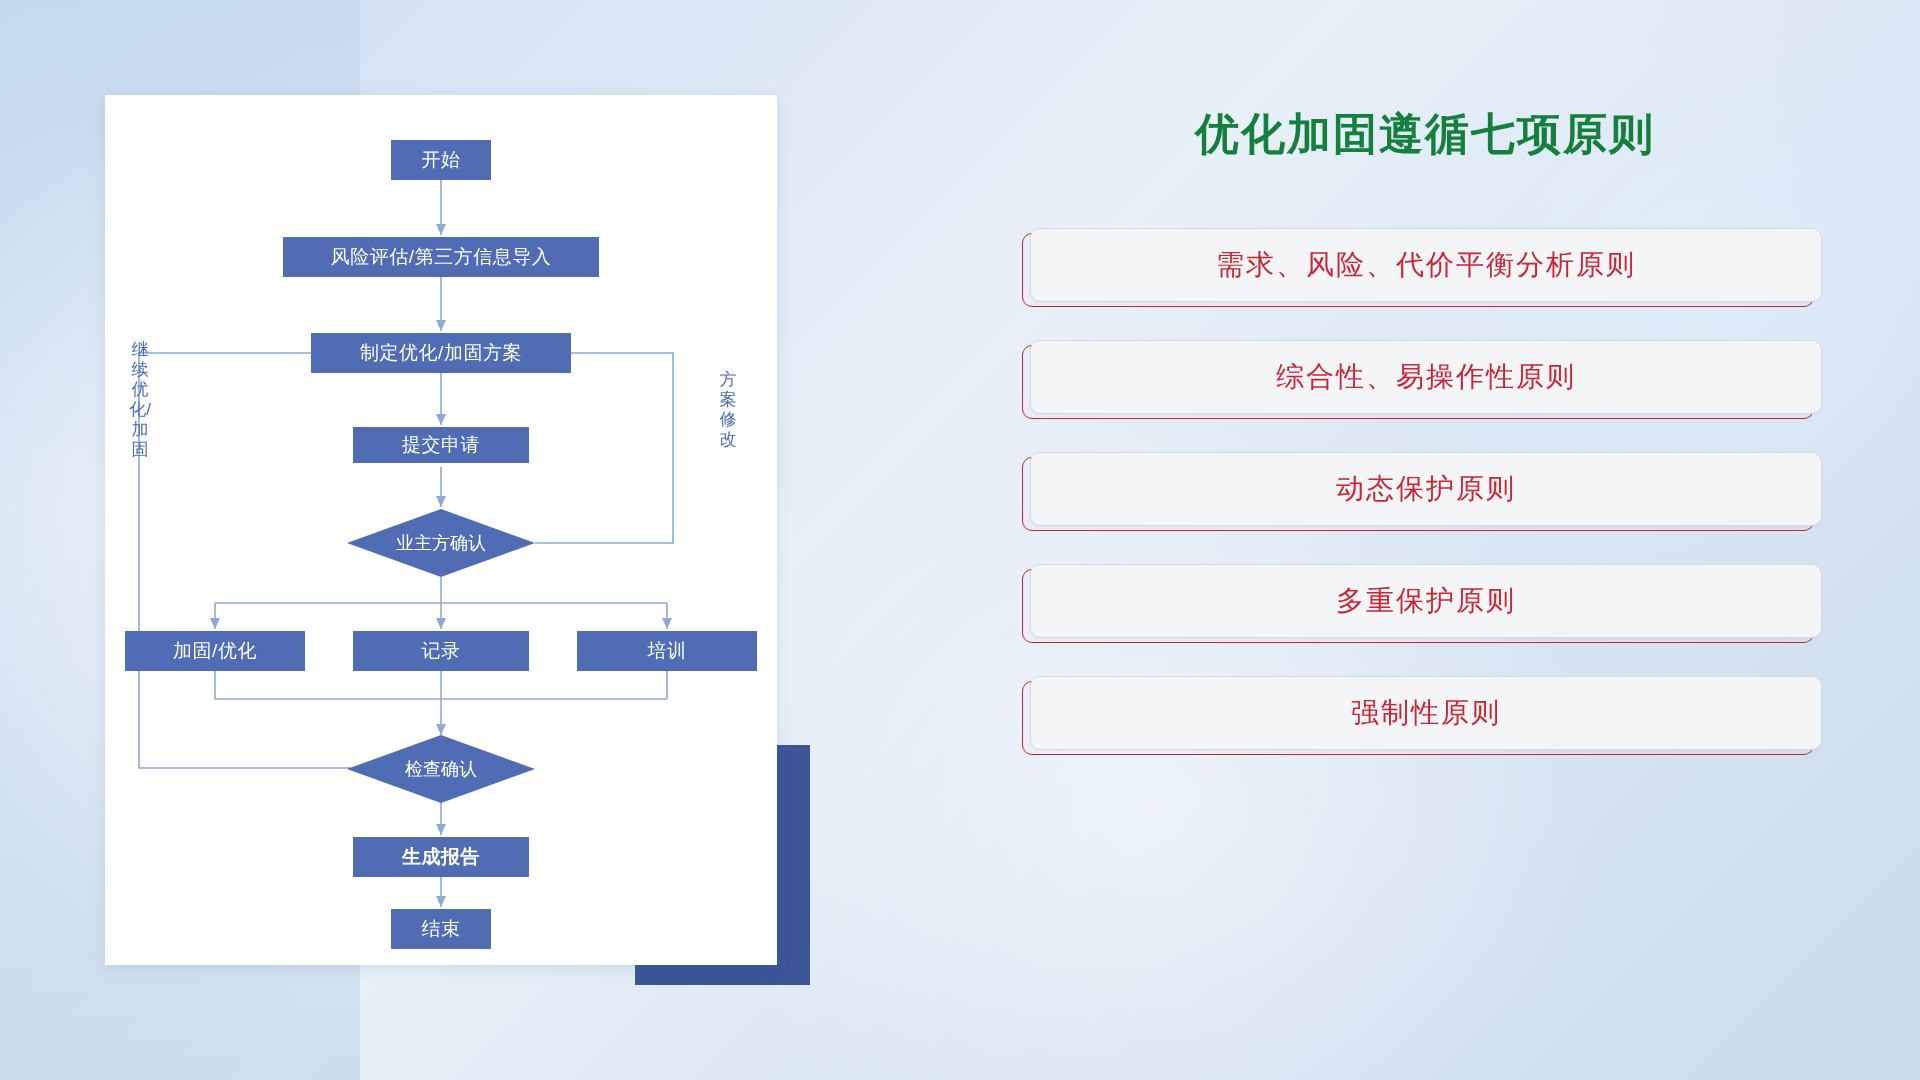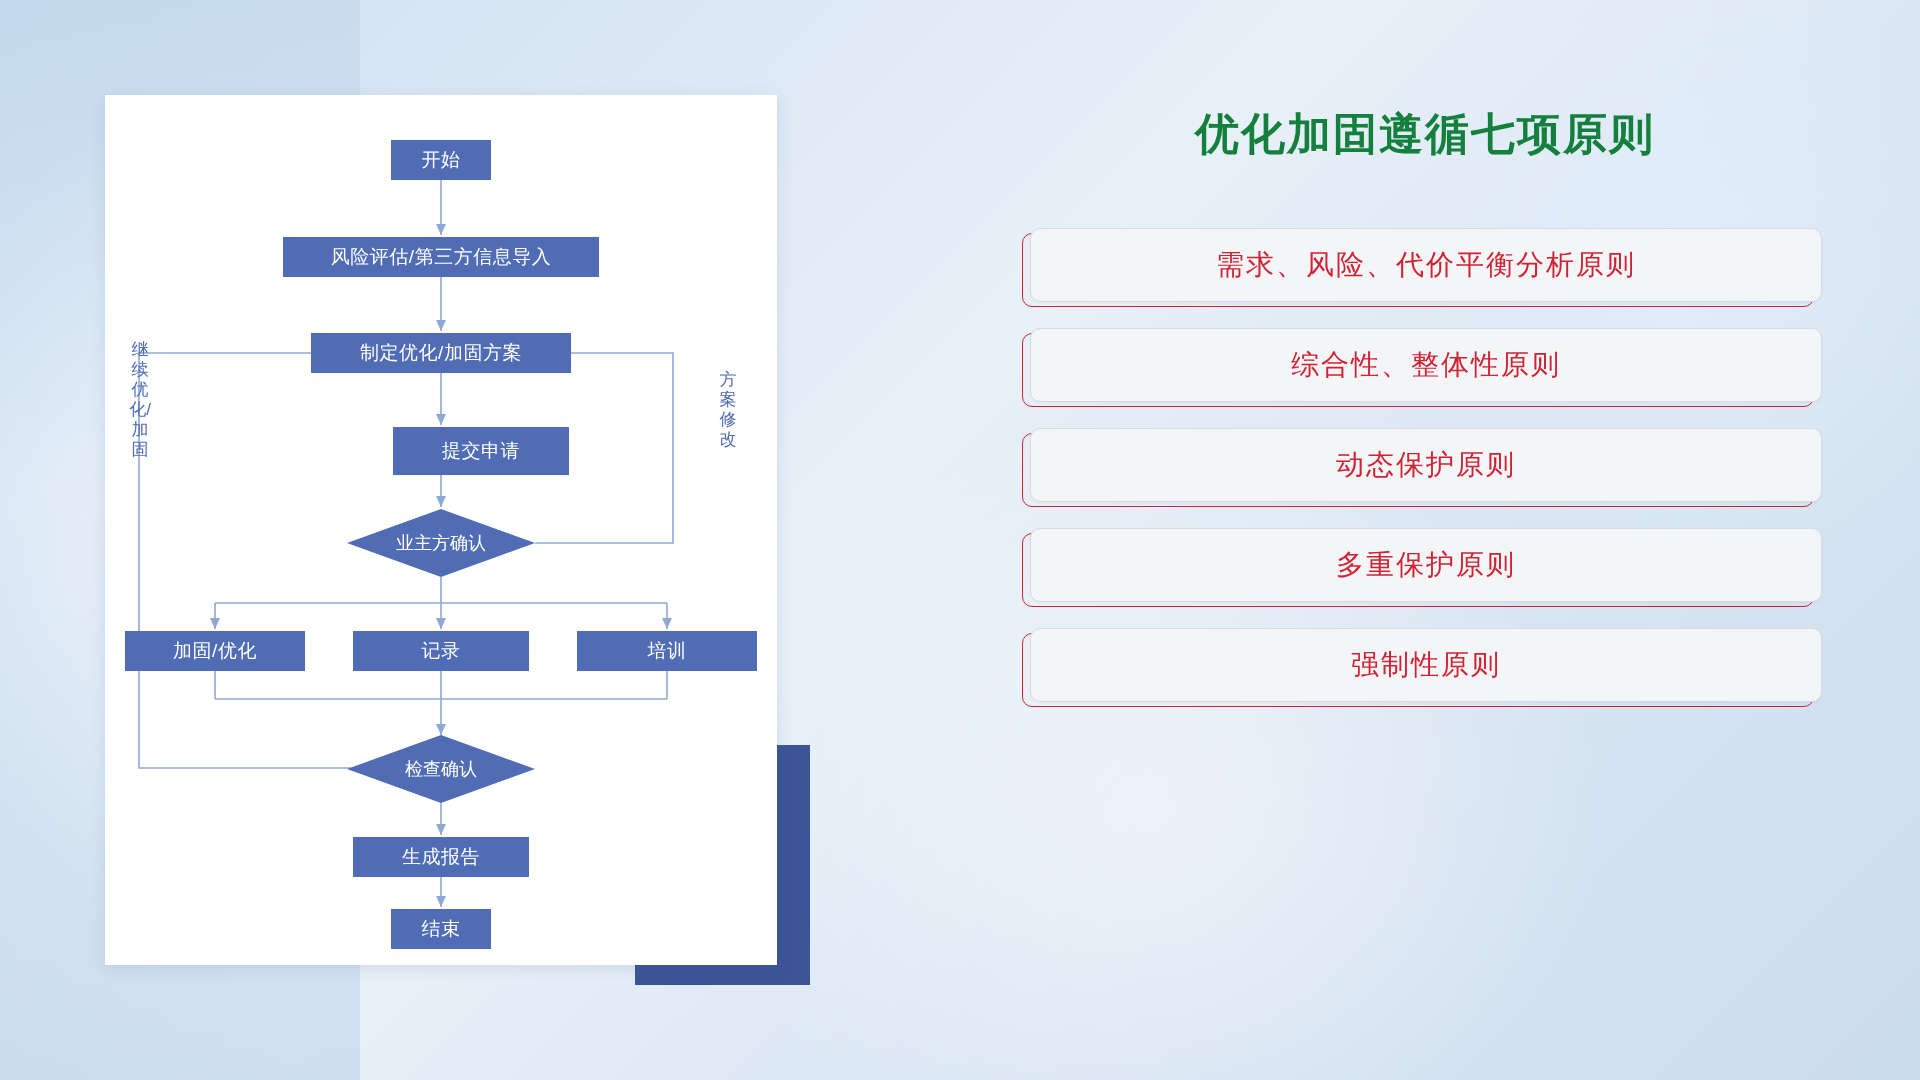--- a/index.html
+++ b/index.html
@@ -127,21 +127,21 @@
   }
   .principle-list {
     position: absolute;
     left: 1022px;
     top: 228px;
     width: 800px;
   }
   .principle {
     position: relative;
     height: 74px;
-    margin-bottom: 26px;
+    margin-bottom: 38px;
   }
   .principle .accent {
     position: absolute;
     left: 0; top: 5px;
     width: 792px;
     height: 74px;
     border: 1.5px solid #cf2233;
     border-radius: 10px;
     box-sizing: border-box;
   }
@@ -219,21 +219,21 @@
     </div>
 
     <div class="node" style="left:178px; top:142px; width:316px; height:40px;">
       <span>风险评估/第三方信息导入</span>
     </div>
 
     <div class="node" style="left:206px; top:238px; width:260px; height:40px;">
       <span>制定优化/加固方案</span>
     </div>
 
-    <div class="node" style="left:248px; top:332px; width:176px; height:48px;margin-left:40px;">
+    <div class="node" style="left:248px; top:332px; width:176px; height:36px;">
       <span>提交申请</span>
     </div>
 
     <div class="diamond-wrap" style="left:242px; top:414px; width:188px; height:68px;">
       <svg class="diamond" viewBox="0 0 188 68" preserveAspectRatio="none">
         <polygon points="94,0 188,34 94,68 0,34" fill="#4f6cb4"></polygon>
       </svg>
       <div class="diamond-label">业主方确认</div>
     </div>
 
@@ -249,21 +249,21 @@
       <span>培训</span>
     </div>
 
     <div class="diamond-wrap" style="left:242px; top:640px; width:188px; height:68px;">
       <svg class="diamond" viewBox="0 0 188 68" preserveAspectRatio="none">
         <polygon points="94,0 188,34 94,68 0,34" fill="#4f6cb4"></polygon>
       </svg>
       <div class="diamond-label">检查确认</div>
     </div>
 
-    <div class="node" style="left:248px; top:742px; width:176px; height:40px;">
+    <div class="node" style="left:248px; top:742px; width:176px; height:40px;font-weight:bold;">
       <span>生成报告</span>
     </div>
 
     <div class="node" style="left:286px; top:814px; width:100px; height:40px;">
       <span>结束</span>
     </div>
 
     <div class="side-label" style="left:24px; top:245px;">继续优化/加固</div>
 
     <div class="side-label" style="left:612px; top:275px;">方案修改</div>
@@ -275,21 +275,21 @@
 
 <div class="principle-list">
 
   <div class="principle">
     <div class="accent"></div>
     <div class="pill">需求、风险、代价平衡分析原则</div>
   </div>
 
   <div class="principle">
     <div class="accent"></div>
-    <div class="pill">综合性、整体性原则</div>
+    <div class="pill">综合性、易操作性原则</div>
   </div>
 
   <div class="principle">
     <div class="accent"></div>
     <div class="pill">动态保护原则</div>
   </div>
 
   <div class="principle">
     <div class="accent"></div>
     <div class="pill">多重保护原则</div>

